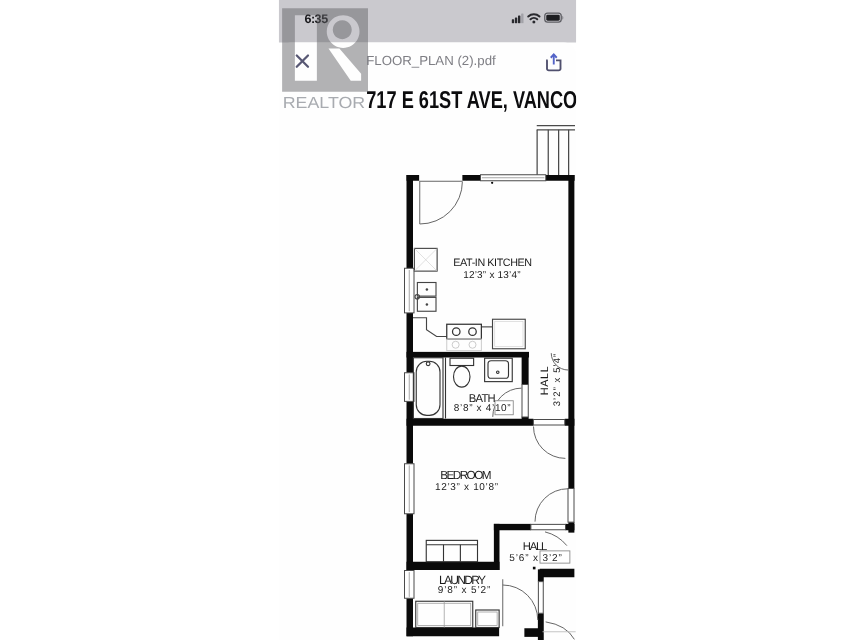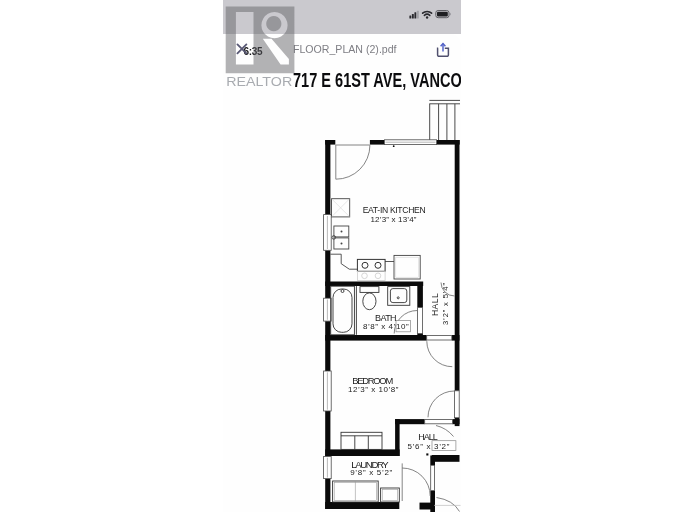--- a/index.html
+++ b/index.html
@@ -1,21 +1,21 @@
 <!DOCTYPE html>
 <html><head>
 <meta charset="utf-8">
 <style>
   html,body{margin:0;padding:0;}
   body{width:683px;height:512px;background:#ffffff;position:relative;overflow:hidden;
        font-family:"Liberation Sans", sans-serif;}
   #phone{position:absolute;left:222.5px;top:0;width:238.5px;height:512px;overflow:hidden;background:#ffffff;}
   #backdrop{position:absolute;left:0;top:0;width:238.5px;height:34px;background:#cac9ce;}
   #sheet{position:absolute;left:0;top:33.5px;width:238.5px;height:478.5px;background:#fefefe;border-radius:10px 10px 0 0;}
-  #time{position:absolute;left:21px;top:9.7px;font-size:10px;font-weight:bold;color:#17171a;letter-spacing:-0.35px;margin-top:36px;}
+  #time{position:absolute;left:21px;top:9.7px;font-size:10px;font-weight:bold;color:#17171a;letter-spacing:-0.35px;}
   #title{position:absolute;left:3px;top:42.6px;width:238.5px;text-align:center;font-size:10.6px;color:#7e7e84;}
   #addr{position:absolute;left:70.5px;top:69px;font-size:19.5px;font-weight:bold;color:#0c0c0e;
         white-space:nowrap;transform:scaleX(0.7464);transform-origin:0 0;letter-spacing:0px;}
 </style>
 </head>
 <body>
   <div id="phone">
     <div id="backdrop"></div>
     <div id="sheet"></div>
     <div id="time">6:35</div>

